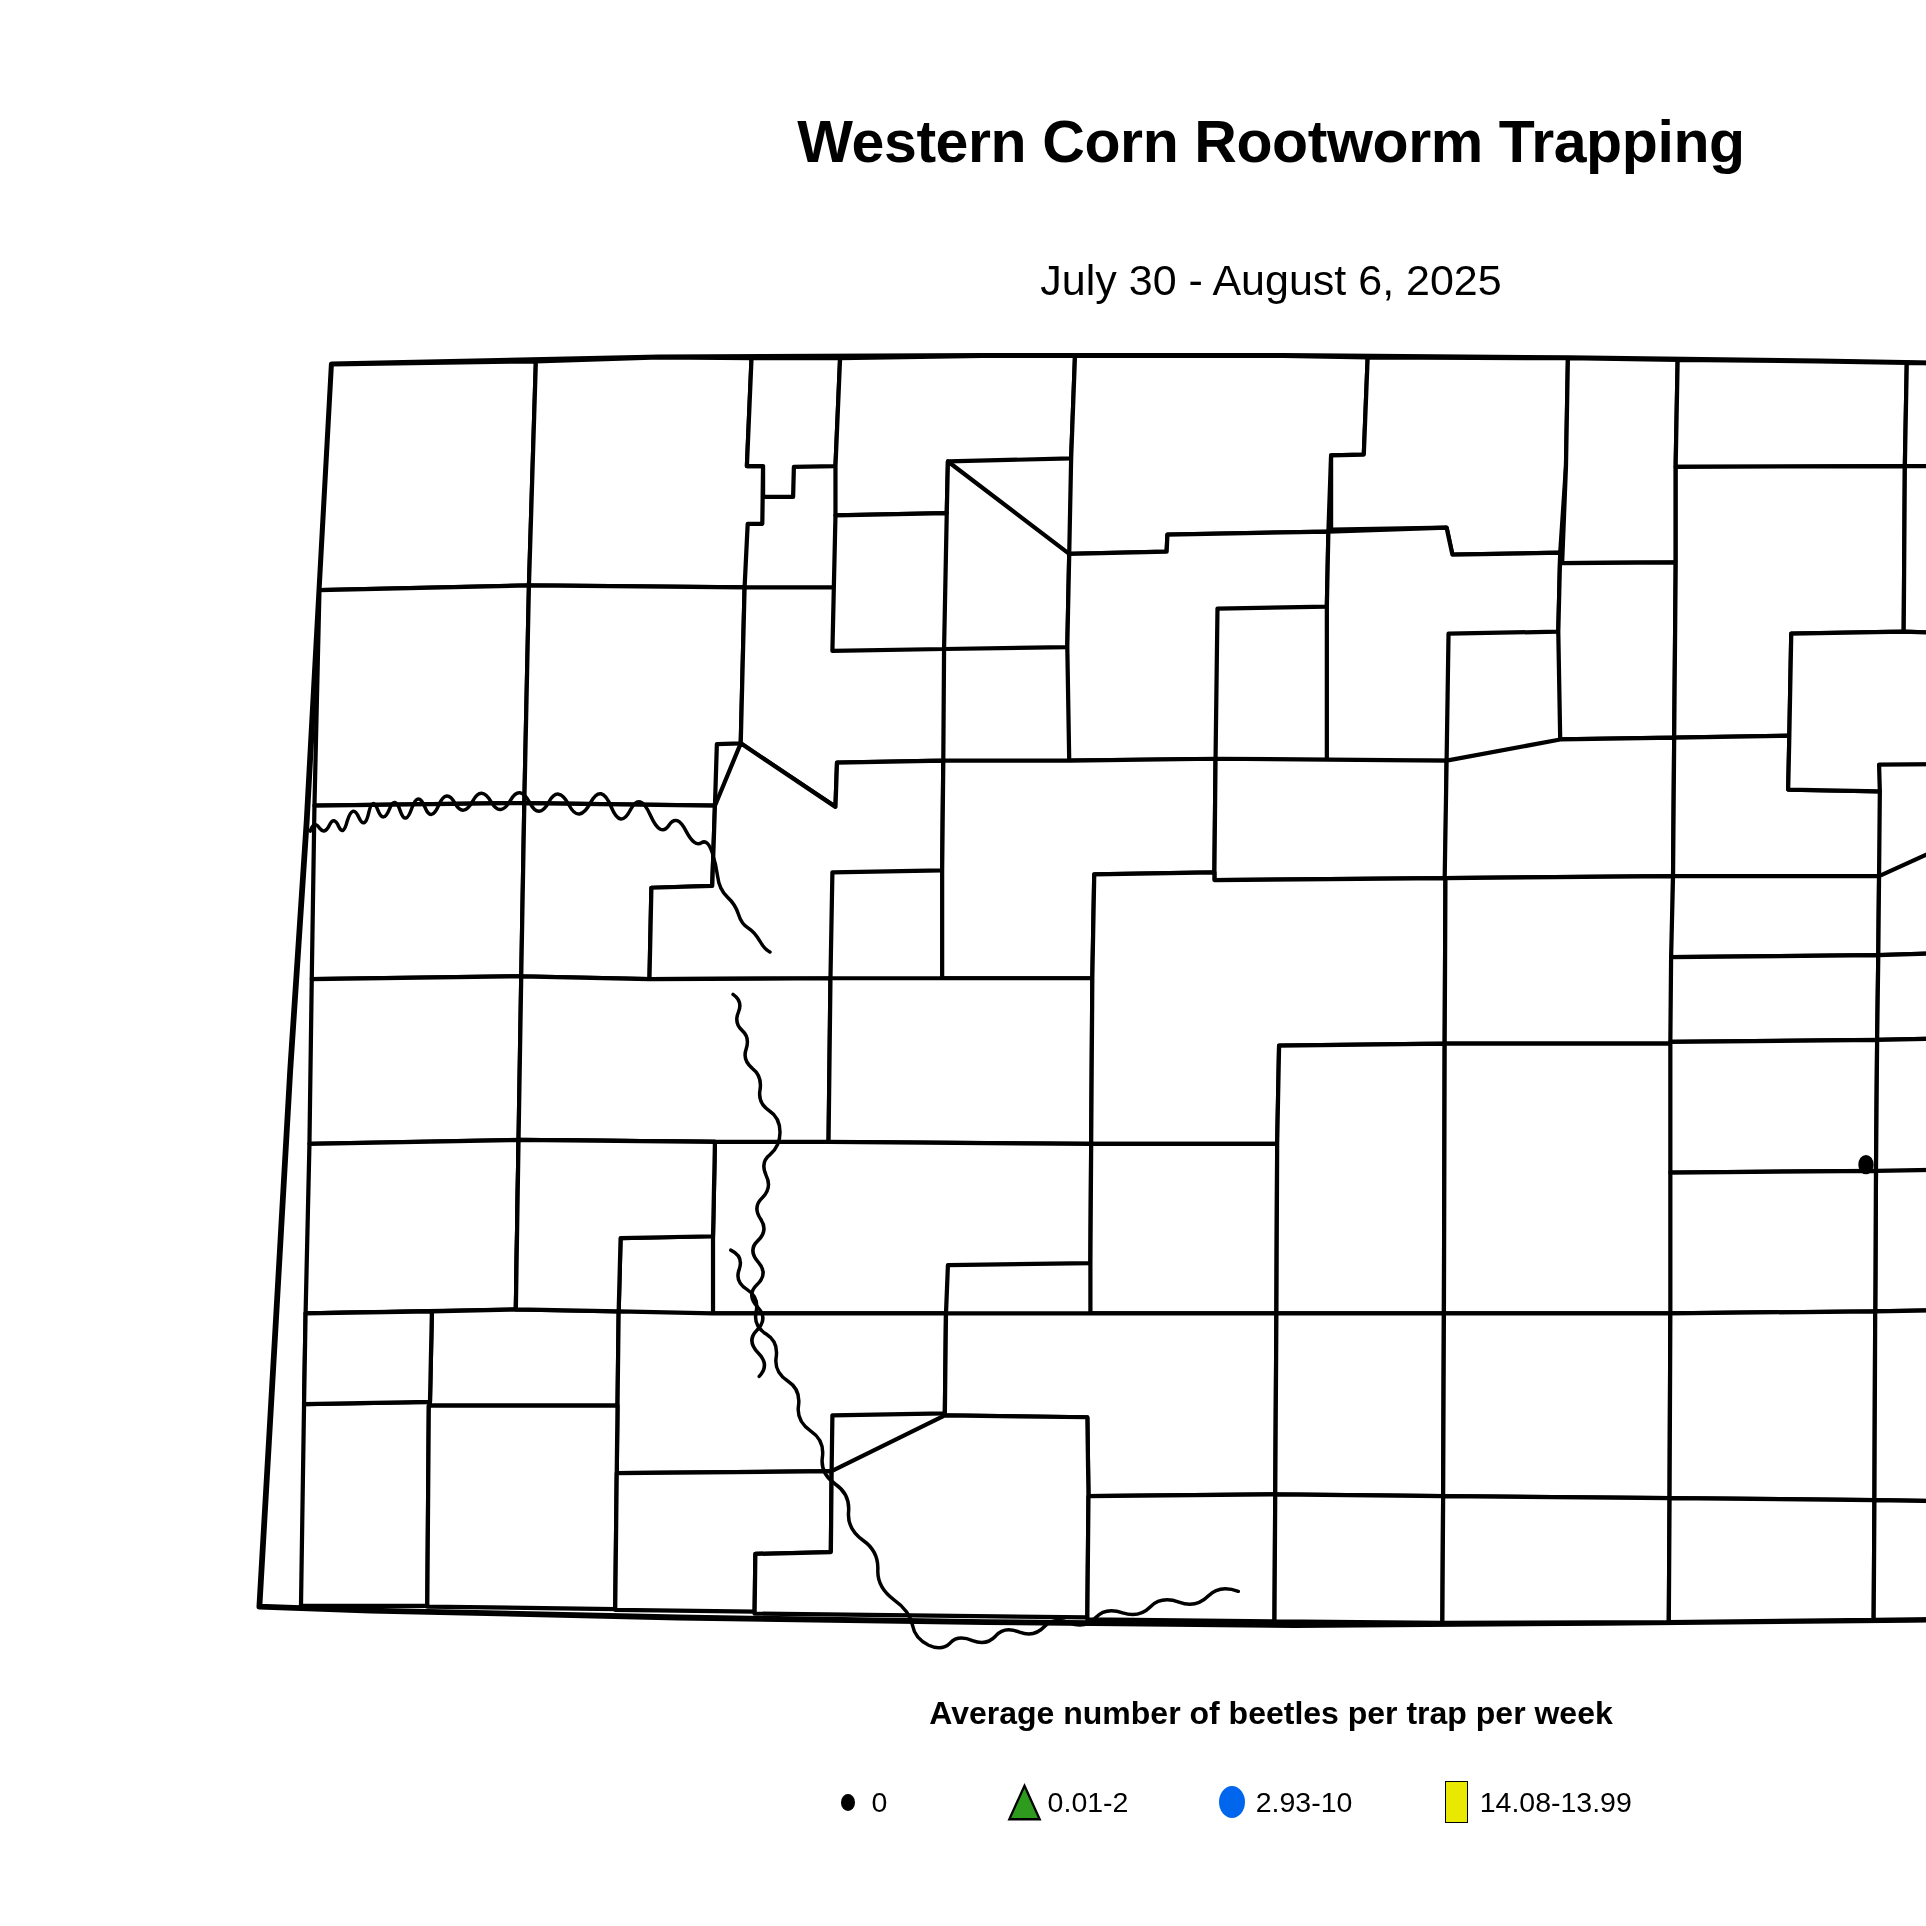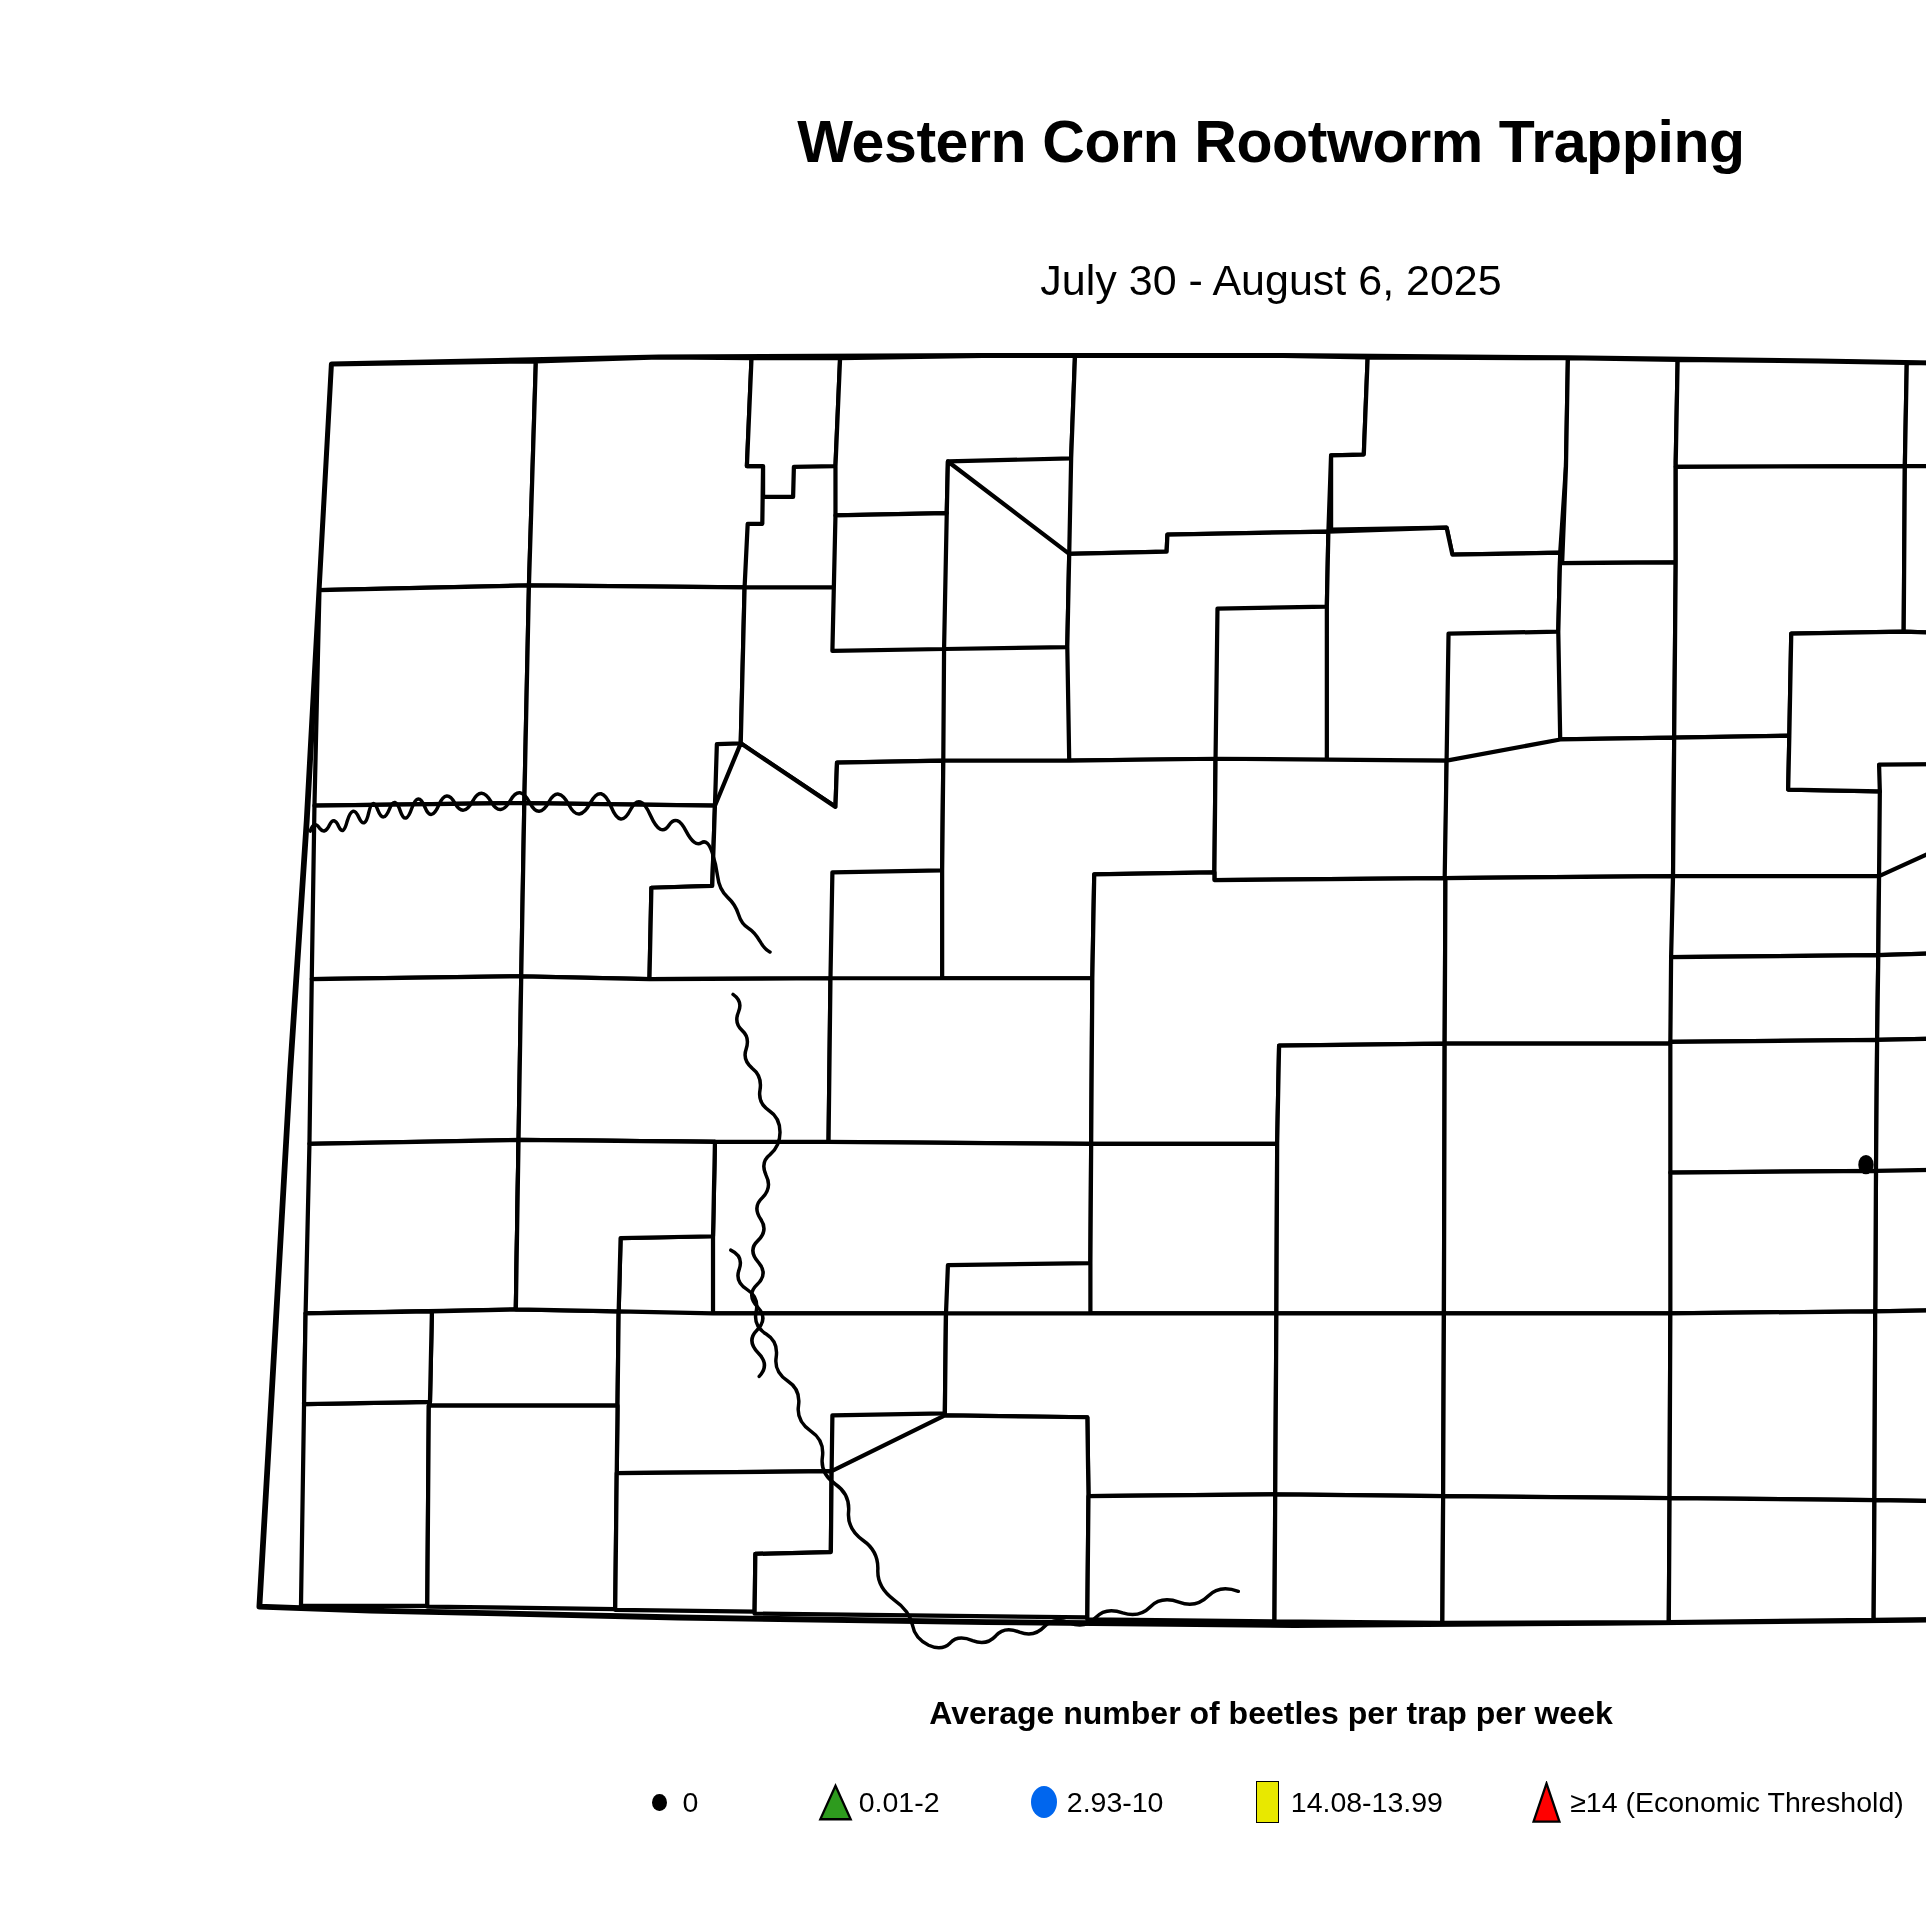--- a/index.html
+++ b/index.html
@@ -293,25 +293,17 @@
     <div class="gap-c"></div>
 
     <div class="legend-item">
       <span class="swatch">
         <span class="sq-mark" style="background:#E8E800"></span>
       </span>
       <span class="lbl">14.08-13.99</span>
     </div>
     <div class="gap-d"></div>
 
-    <div class="legend-item">
-      <span class="swatch">
-        <svg class="tri-mark" width="35" height="43" viewBox="0 0 92 112">
-          <polygon points="46,6 80,106 12,106" fill="#FF0000" stroke="#000000" stroke-width="6"></polygon>
-        </svg>
-      </span>
-      <span class="lbl">≥14 (Economic Threshold)</span>
-    </div>
 
   </div>
 
 </div>
 
 
 </body></html>

